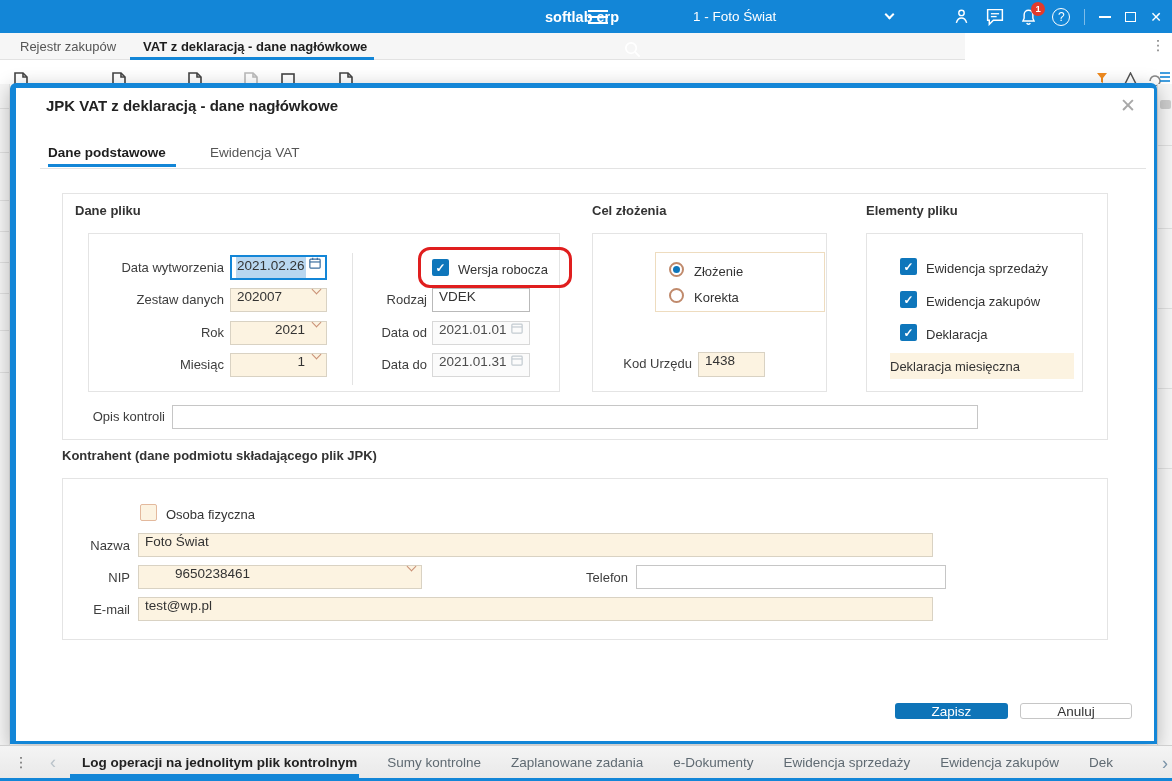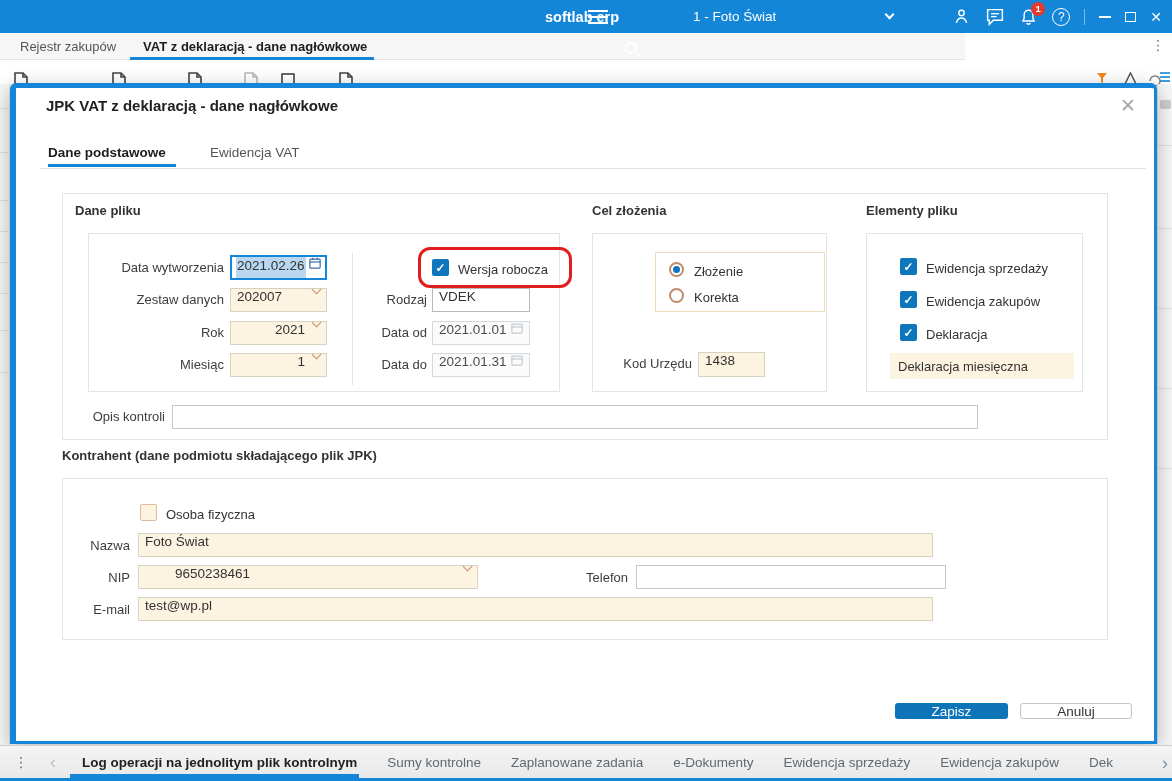--- a/index.html
+++ b/index.html
@@ -61,21 +61,21 @@
   .val-right { flex:1; text-align:right; padding-right:8px; }
   .chev-s { width:7px; height:7px; border-right:1.8px solid #c98f74; border-bottom:1.8px solid #c98f74; transform:rotate(45deg); margin-left:auto; margin-top:-3px; flex:none; }
   .cal { flex:none; margin-left:auto; display:flex; }
   .cb { position:absolute; width:17px; height:17px; border-radius:2px; display:flex; align-items:center; justify-content:center; cursor:pointer; }
   .cb.checked { background:#0e76bb; color:#fff; font-size:12px; font-weight:bold; }
   .cb.unchecked { background:#fcf3e1; border:1px solid #e3b99d; color:transparent; }
   .cb-label { position:absolute; font-size:13px; color:#333; white-space:nowrap; }
   .radio { position:absolute; width:15px; height:15px; border:2px solid #c08a6c; border-radius:50%; background:#fff; cursor:pointer; }
   .radio.selected::after { content:""; position:absolute; inset:2px; background:#0e76bb; border-radius:50%; }
   .annotation { position:absolute; border:3px solid #e01e1e; border-radius:12px; pointer-events:none; }
-  .note-box { position:absolute; background:#fcf3e1; font-size:13px; color:#333; display:flex; align-items:center; padding-left:8px; }
+  .note-box { position:absolute; background:#fcf3e1; font-size:13px; color:#333; display:flex; align-items:center; }
   .tinput { position:absolute; height:24px; border:1px solid #c6c6c6; background:#fff; font-family:"Liberation Sans",sans-serif; font-size:13.5px; color:#333; padding:0 6px; }
   .btn { position:absolute; height:16px; font-size:13.5px; display:flex; align-items:center; justify-content:center; border-radius:3px; cursor:pointer; }
   .btn.primary { background:#0e74b8; color:#fff; }
   .btn.secondary { background:#fff; border:1px solid #c6c6c6; color:#333; }
   
   .bottombar { position:absolute; left:0; top:745px; width:1172px; height:33px; background:linear-gradient(#f4f4f4,#e9e9e9); border-top:1px solid #cfcfcf; display:flex; align-items:center; font-size:13.5px; color:#5f6a72; z-index:12; }
   .bb-kebab { margin-left:14px; color:#666; font-size:14px; cursor:pointer; }
   .bb-chev { margin-left:22px; color:#b9c2c9; font-size:18px; cursor:pointer; }
   .btabs { display:flex; align-items:center; gap:30px; margin-left:26px; }
   .btab { position:relative; white-space:nowrap; cursor:pointer; }
@@ -329,21 +329,21 @@
 
   <div class="cb unchecked" style="left:124px; top:416px;"></div>
   <div class="cb-label" style="left:150px; top:419px;">Osoba fizyczna</div>
 
   <div class="lab" style="left:24px; top:450px; width:90px;">Nazwa</div>
   <div class="field cream" style="left:122px; top:445px; width:795px;">
     <span class="val-left">Foto Świat</span>
   </div>
 
   <div class="lab" style="left:24px; top:482px; width:90px;">NIP</div>
-  <div class="field cream" style="left:122px; top:477px; width:340px;padding-left:36px;">
+  <div class="field cream" style="left:122px; top:477px; width:284px;padding-left:36px;">
     <span class="val-left">9650238461</span>
     <span class="chev-s"></span>
   </div>
   <div class="lab" style="left:522px; top:482px; width:90px;">Telefon</div>
   <input class="tinput" style="left: 620px; top: 477px; width: 310px;" readonly="" value="">
 
   <div class="lab" style="left:24px; top:514px; width:90px;">E-mail</div>
   <div class="field cream" style="left:122px; top:509px; width:795px;">
     <span class="val-left">test@wp.pl</span>
   </div>

